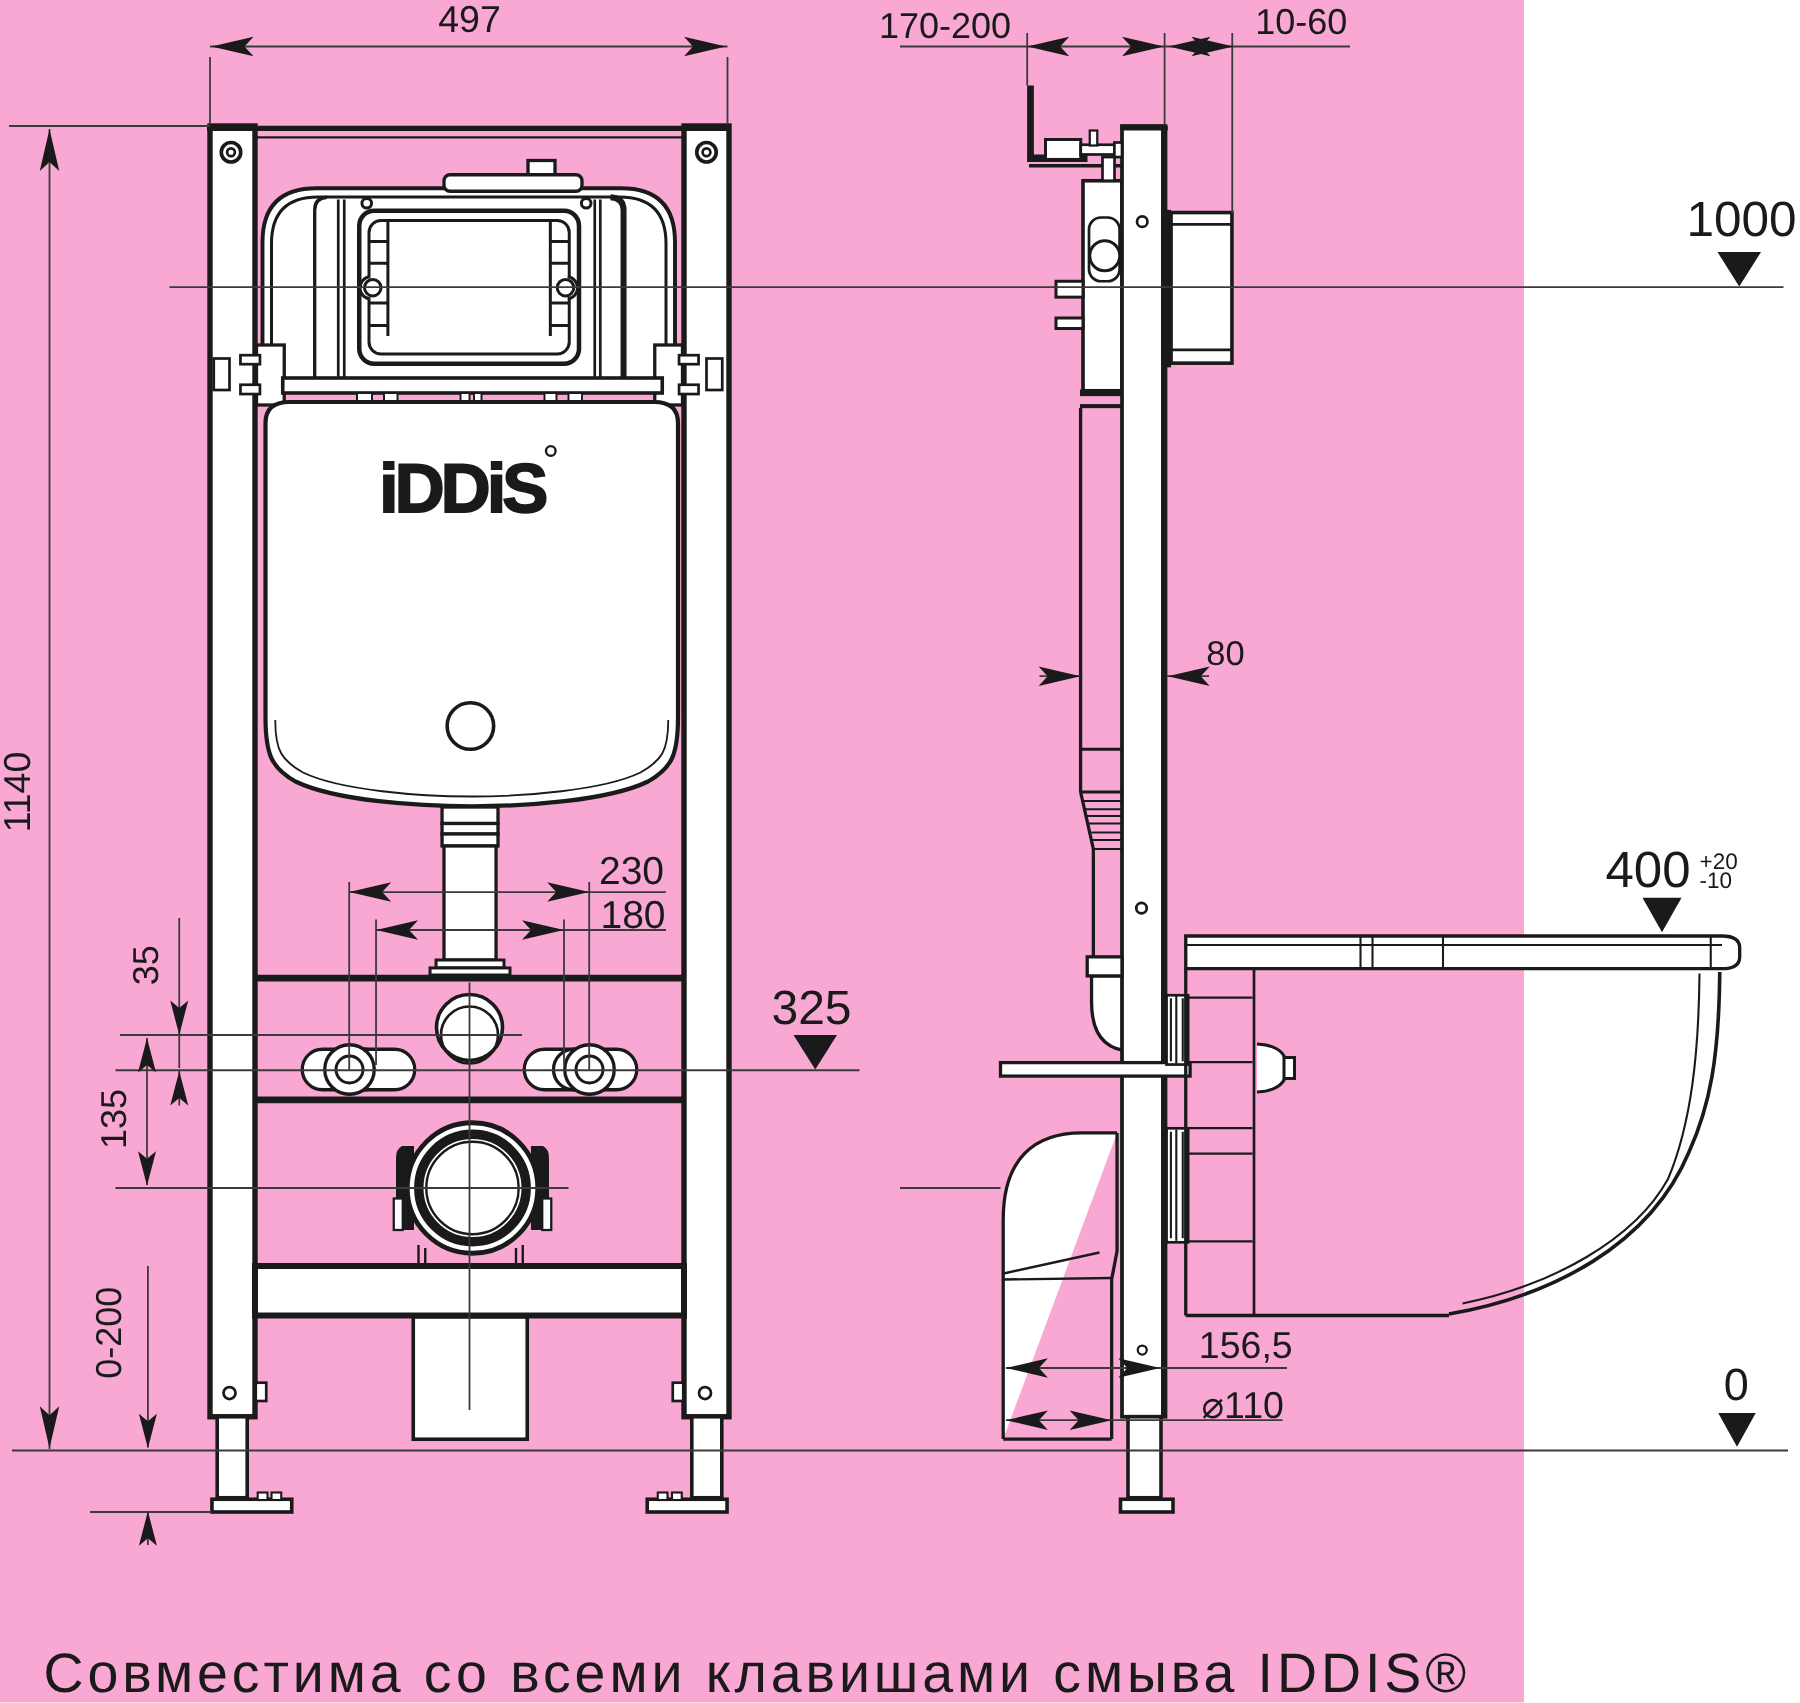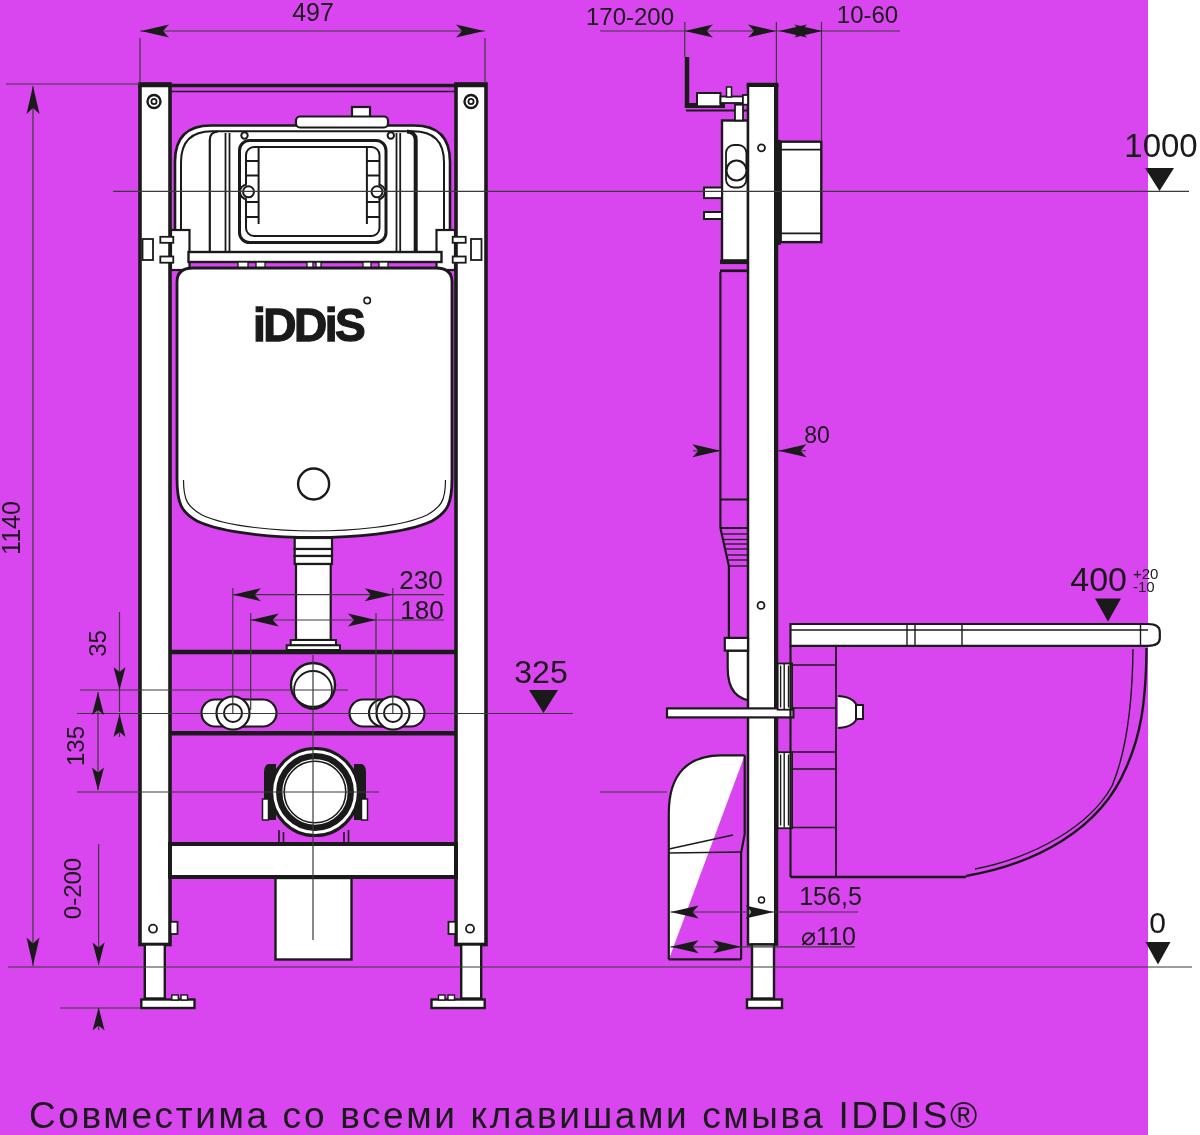--- a/index.html
+++ b/index.html
@@ -1,16 +1,16 @@
 <!DOCTYPE html>
 <html><head>
 <meta charset="utf-8">
 <style>
   html,body{margin:0;padding:0;background:#fff;}
-  .wrap{width:1148px;height:1135px;position:relative;background:#d946ef;}
+  .wrap{width:1016px;height:1135px;position:relative;background:#f9a8d4;}
   svg{display:block}
   text{font-family:"Liberation Sans", sans-serif; fill:#1a1a1a;}
 </style>
 </head>
 <body>
 <div class="wrap">
 <svg width="1200" height="1135" viewBox="0 0 1200 1135">
 <g id="structure" stroke="#1a1a1a" fill="none">
 
 <rect x="140" y="84" width="30" height="860.5" stroke-width="3.6" fill="#fff"></rect>

